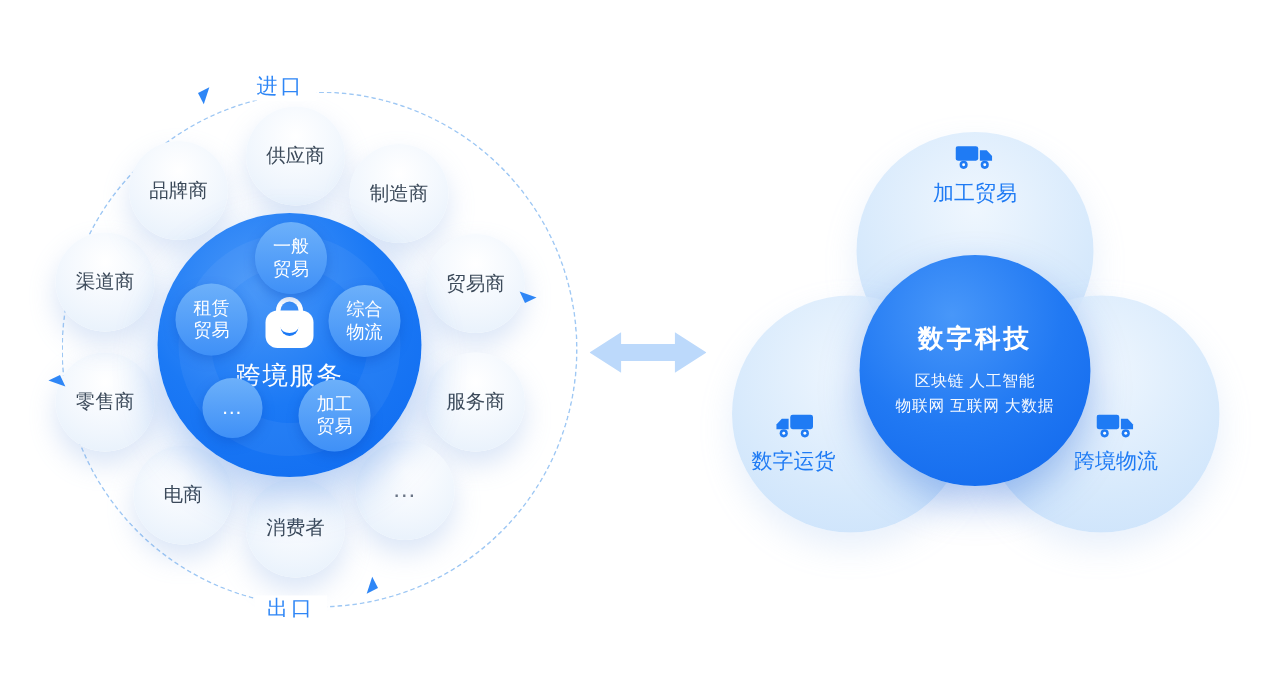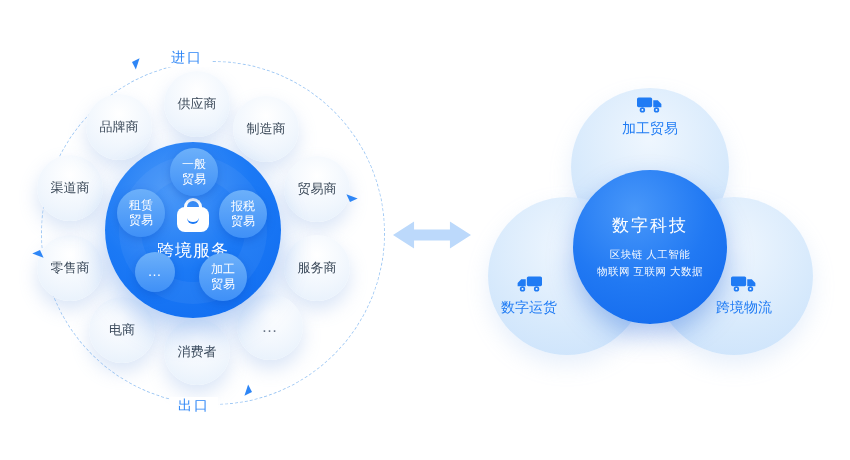--- a/index.html
+++ b/index.html
@@ -65,21 +65,21 @@
     box-shadow: 0 10px 22px rgba(150,185,235,0.22); }
   .v-top   { left: 571px; top: 88px; }
   .v-left  { left: 488px; top: 197px; }
   .v-right { left: 655px; top: 197px; }
 
   .tech { position: absolute; left: 573px; top: 170px; width: 154px; height: 154px;
     border-radius: 50%; z-index: 2; color: #fff; text-align: center;
     background: radial-gradient(circle at 40% 26%, #4897f9 0%, #2179f3 50%, #0f66ec 100%);
     box-shadow: 0 12px 26px rgba(25,95,215,0.35);
     display: flex; flex-direction: column; align-items: center; justify-content: center; }
-  .tech-title { font-size: 17px; font-weight: normal; letter-spacing: 2px; margin-bottom: 9px; }
+  .tech-title { font-size: 17px; font-weight: bold; letter-spacing: 2px; margin-bottom: 9px; }
   .tech-line { font-size: 10.5px; line-height: 1.6; letter-spacing: 0.5px; opacity: 0.96; }
 
   .venn-node { position: absolute; width: 80px; z-index: 3; color: #1f7bf4; font-size: 14px;
     display: flex; flex-direction: column; align-items: center; gap: 5px; text-align: center; }
   .n-top   { left: 610px; top: 95px; }
   .n-left  { left: 489px; top: 274px; }
   .n-right { left: 704px; top: 274px; }
   .truck { display: block; }
 </style>
 </head>
@@ -134,21 +134,21 @@
         <span class="bag-body"></span>
         <span class="bag-smile"></span>
       </div>
       <div class="center-label">跨境服务</div>
     </div>
 
     <div class="trade" style="left:170px; top:148px;">
       <span>一般贸易</span>
       </div>
     <div class="trade" style="left:219px; top:190px;">
-      <span>报税贸易</span>
+      <span>综合物流</span>
       </div>
     <div class="trade" style="left:199px; top:253px;">
       <span>加工贸易</span>
       </div>
     <div class="trade dots" style="left:135px; top:252px;">
       <span>…</span>
       </div>
     <div class="trade" style="left:117px; top:189px;">
       <span>租赁贸易</span>
       </div>

